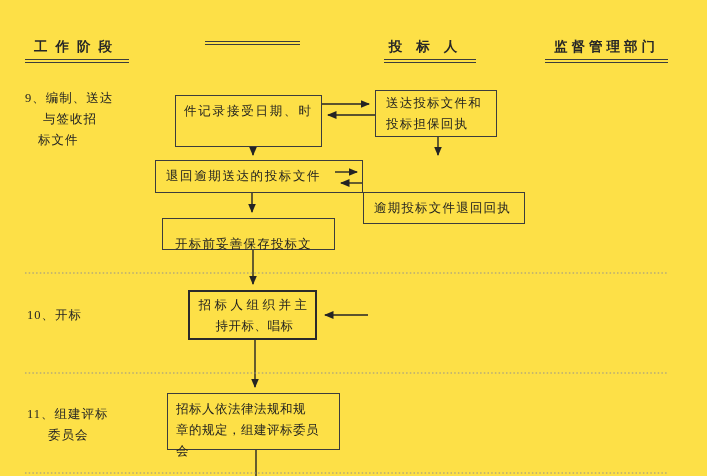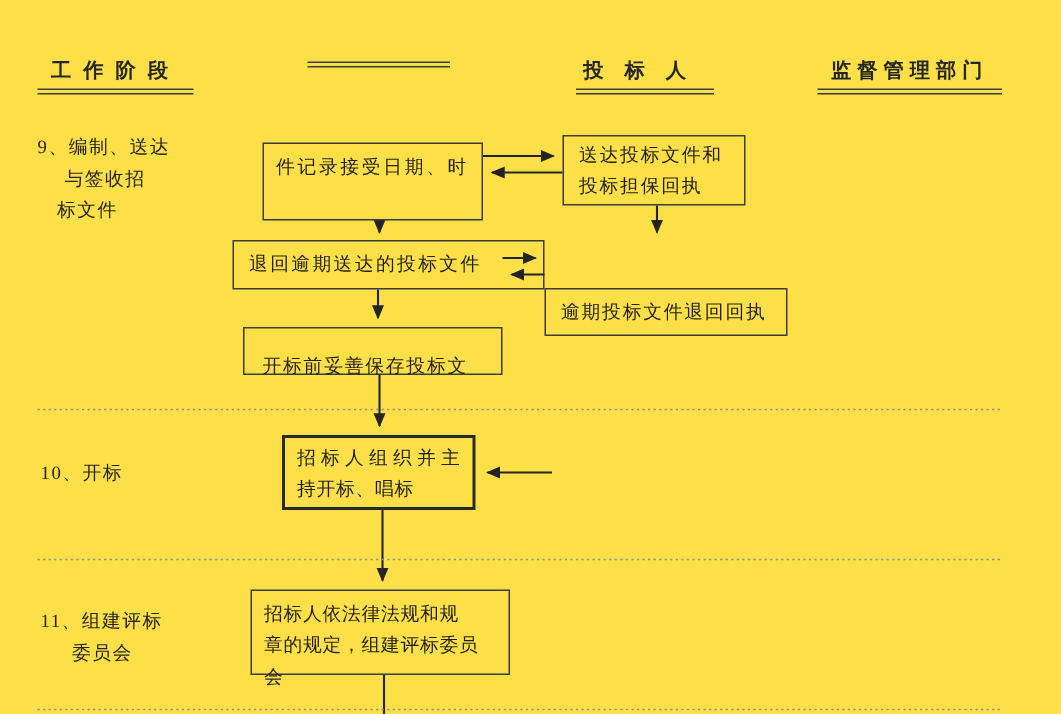--- a/index.html
+++ b/index.html
@@ -16,21 +16,21 @@
   .sp14{letter-spacing:14px;}
   .sp4{letter-spacing:4px;}
   
   .phase{position:absolute;font-size:12.5px;line-height:21px;letter-spacing:1px;color:#242424;white-space:nowrap;}
   
   .fbox{
     position:absolute;box-sizing:border-box;border:1px solid #3c3c3c;background:transparent;
     font-size:12.5px;line-height:21px;color:#1f1f1f;white-space:nowrap;overflow:visible;
   }
   .fbox div{white-space:nowrap;}
-  .thick{border-width:2px;border-color:#2a2a2a;}
+  .thick{border-width:2px;border-color:#2a2a2a;text-align:center;}
   .ls05{letter-spacing:0.5px;}
   .ls1{letter-spacing:1.2px;}
   .ls15{letter-spacing:1.6px;}
   .ls2{letter-spacing:1.8px;}
   .ls35{letter-spacing:3.5px;}
   .ls45{letter-spacing:4.5px;}
 </style>
 </head>
 <body>
 

